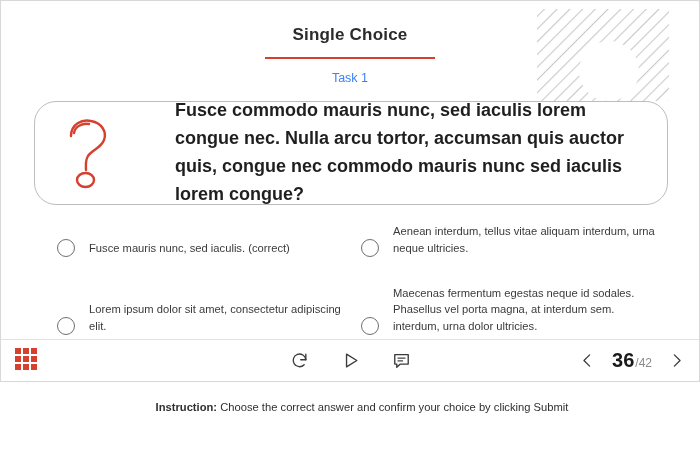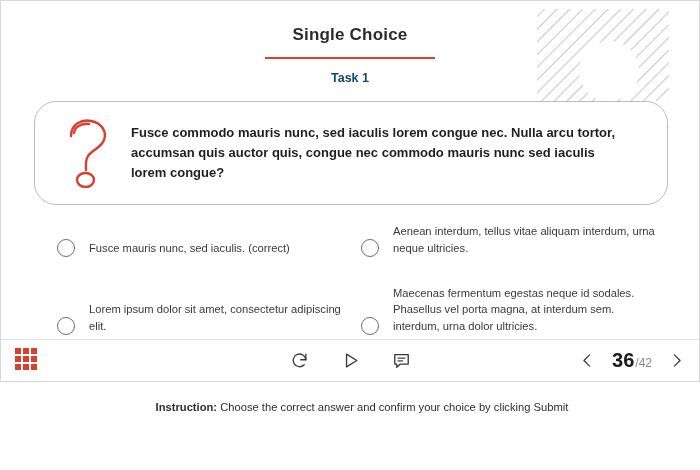--- a/index.html
+++ b/index.html
@@ -39,22 +39,22 @@
     letter-spacing: .2px;
   }
   .title-rule {
     width: 170px; height: 2px;
     background: #d6402f;
     margin: 12px auto 0;
   }
   .subtitle {
     margin-top: 12px;
     font-size: 12.5px;
-    font-weight: bold;
-    color: #0c4a6e;
+    font-weight: normal;
+    color: #3b82f6;
   }
 
   
   .question-card {
     position: absolute;
     left: 33px; top: 100px;
     width: 634px; height: 104px;
     border: 1px solid #bdbdbd;
     border-radius: 22px;
     background: #fff;
@@ -64,24 +64,25 @@
   .q-icon {
     width: 96px;
     flex: 0 0 96px;
     display: flex;
     align-items: center;
     justify-content: center;
     padding-left: 10px;
   }
   .q-text {
     padding-right: 34px;
-    font-size: 13px;
+    font-size: 18px;
     font-weight: bold;
     line-height: 1.55;
     color: #1f1f1f;
+    margin-left: 44px;
   }
 
   
   .answers {
     position: absolute;
     left: 56px; top: 222px;
     width: 600px;
     display: grid;
     grid-template-columns: 296px 296px;
     grid-column-gap: 8px;

